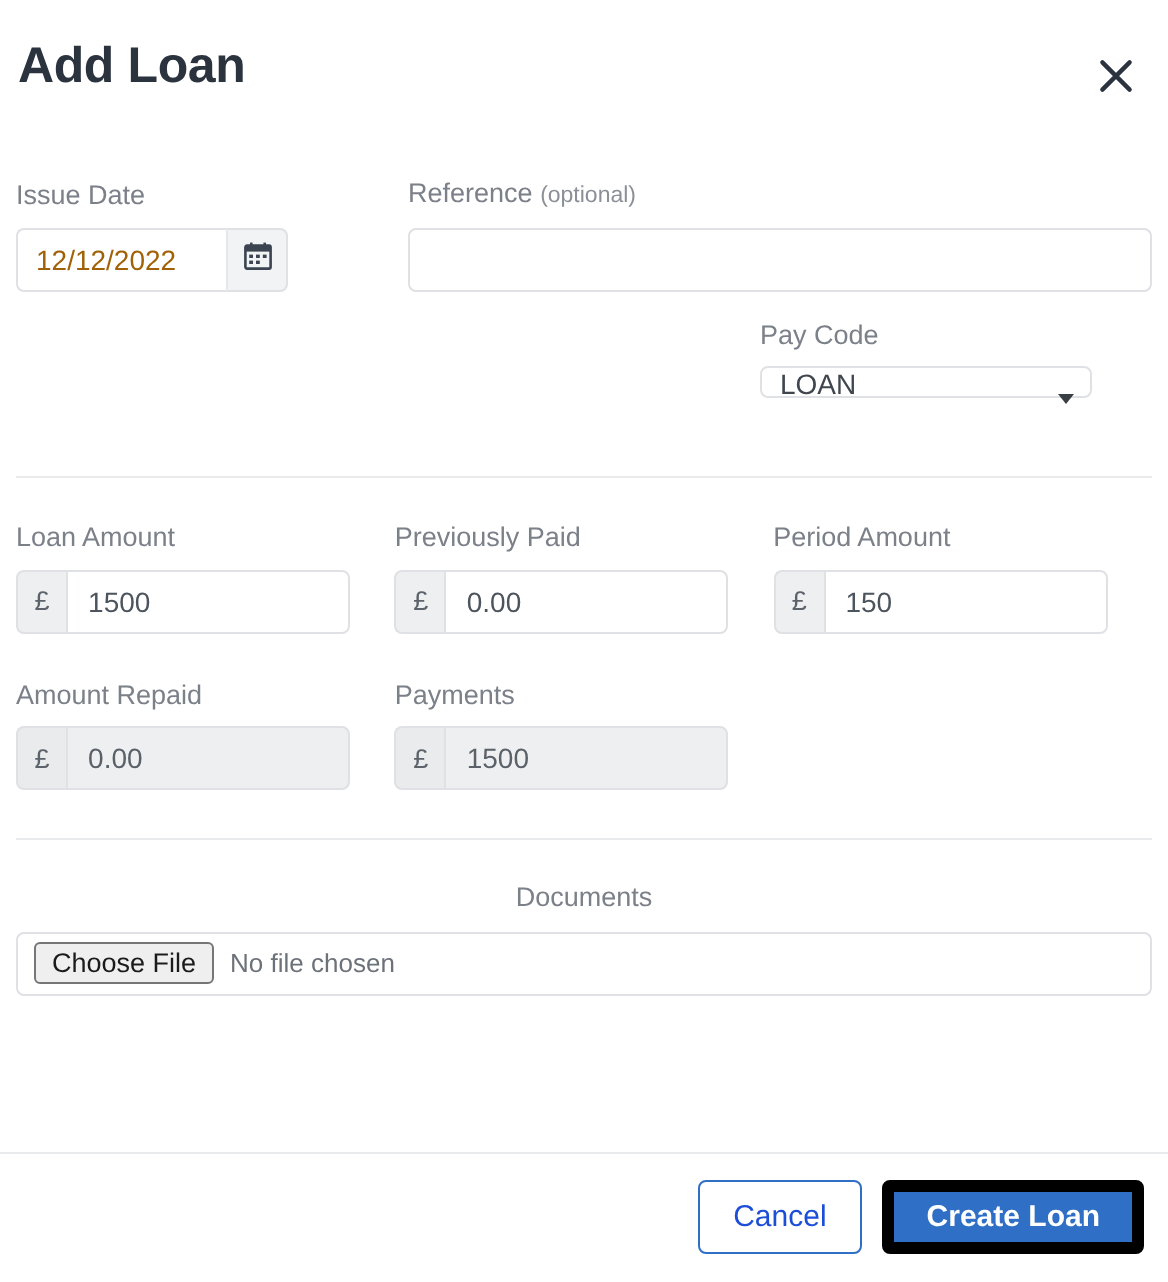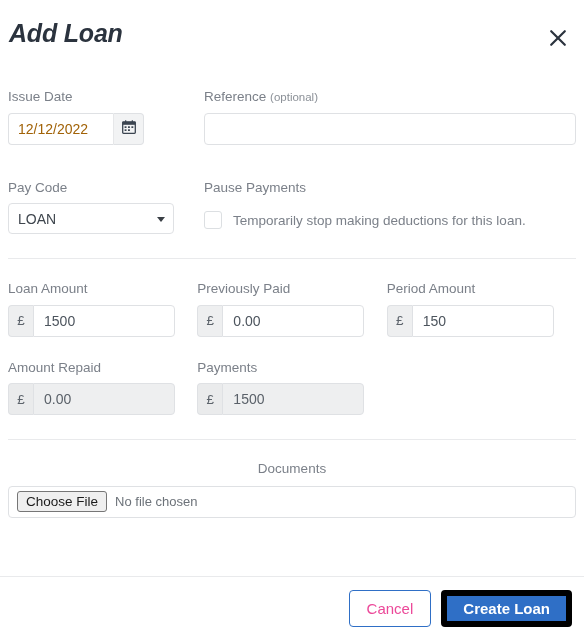--- a/index.html
+++ b/index.html
@@ -34,21 +34,20 @@
     flex: 0 0 auto;
   }
   .modal-title {
     font-size: 25px;
     font-weight: bold;
     color: #2b333e;
     letter-spacing: -0.2px;
     line-height: 1.2;
     margin: 0;
     padding-left: 1px;
-    font-style: italic;
   }
   .close-btn {
     position: absolute;
     top: 24px;
     right: 12px;
     width: 28px;
     height: 28px;
     border: none;
     background: transparent;
     cursor: pointer;
@@ -138,21 +137,21 @@
   
   .select-wrap {
     position: relative;
     width: 166px;
     height: 32px;
   }
   .select-wrap select {
     -webkit-appearance: none;
     appearance: none;
     width: 100%;
-    height: 31px;
+    height: 16px;
     border: 1px solid #dfe1e4;
     border-radius: 4px;
     background: #fff;
     font-family: "Liberation Sans", sans-serif;
     font-size: 14px;
     color: #3f464e;
     padding: 0 26px 0 9px;
     outline: none;
     cursor: pointer;
   }
@@ -272,34 +271,34 @@
     font-family: "Liberation Sans", sans-serif;
     font-size: 15px;
     border-radius: 4px;
     cursor: pointer;
     height: 37px;
     padding: 0 17px;
     line-height: 1;
   }
   .btn-secondary {
     background: #ffffff;
-    color: #ec4899;
+    color: #1d4ed8;
     border: 1px solid #2f6fc6;
   }
   .btn-primary {
     background: #2f6fc6;
     color: #ffffff;
     border: 6px solid #000000;
     font-weight: bold;
     padding: 0 16px;
   }
 
   
   .sec-1 { padding-top: 22px; }
-  .sec-1 .row + .row { margin-top: 36px; }
+  .sec-1 .row + .row { margin-top: 15px; flex-direction: column; }
   .col-a { width: 196px; }
   .col-b { flex: 1 1 auto; }
   .col-third { width: 196px; }
   .col-third + .col-third { margin-left: 0; }
   .third-inner { width: 167px; }
 </style>
 </head>
 <body>
 
 <div class="modal">
@@ -354,27 +353,20 @@
         <div class="col col-a">
           <span class="field-label">Pay Code</span>
           <div class="select-wrap">
             <select>
               <option>LOAN</option>
             </select>
             <span class="caret"></span>
           </div>
         </div>
 
-        <div class="col col-b">
-          <span class="field-label">Pause Payments</span>
-          <div class="check-row">
-            <input class="chk" type="checkbox" style="">
-            <span class="chk-label">Temporarily stop making deductions for this loan.</span>
-          </div>
-        </div>
       </div>
     </div>
 
     <hr class="divider" style="margin-top:23px;">
 
     <div style="padding-top:23px;">
 
       <div class="row">
         <div class="col col-third">
           <span class="field-label">Loan Amount</span>

